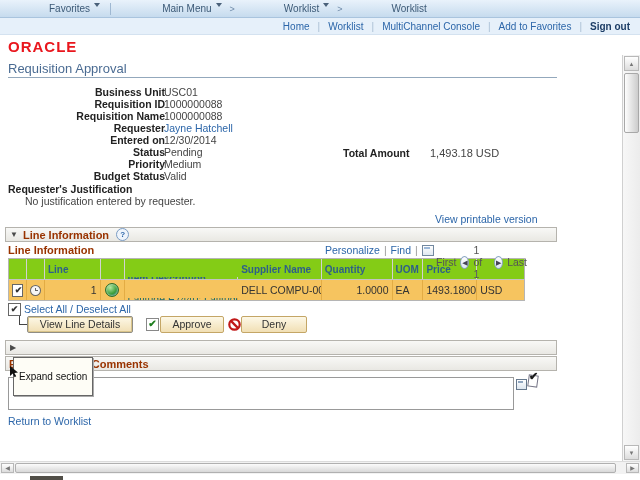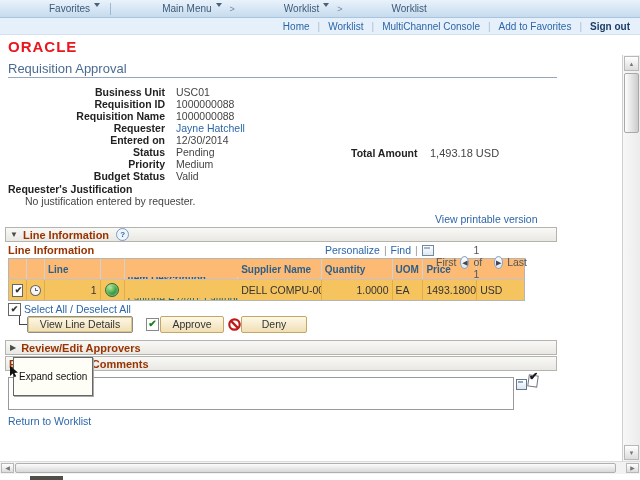--- a/index.html
+++ b/index.html
@@ -25,24 +25,24 @@
 
   .logorow{position:absolute;left:0;top:35px;width:640px;height:20px;background:#fff;}
   .brand{position:absolute;left:8px;top:3px;color:#e9161d;font-weight:bold;font-size:15px;letter-spacing:1px;}
 
   
   .pagetitle{position:absolute;left:8px;top:61px;font-size:13px;color:#4a6b92;}
   .titlerule{position:absolute;left:8px;top:77px;width:549px;height:1px;background:#93a8bc;}
 
   .frow{position:absolute;left:0;height:12px;}
   .flabel{position:absolute;left:5px;width:160px;text-align:right;font-weight:bold;color:#222;font-size:10.5px;}
-  .fvalue{position:absolute;left:176px;color:#444;font-size:10.5px;white-space:nowrap;}
+  .fvalue{position:absolute;left:164px;color:#444;font-size:10.5px;white-space:nowrap;}
   .link{color:#2c66a9;cursor:pointer;}
 
-  .totlabel{position:absolute;left:343px;top:147px;font-weight:bold;color:#222;font-size:10.5px;margin-left:8px;}
+  .totlabel{position:absolute;left:343px;top:147px;font-weight:bold;color:#222;font-size:10.5px;}
   .totvalue{position:absolute;left:430px;top:147px;width:88px;text-align:left;font-size:11px;color:#444;}
 
   .justlabel{position:absolute;left:8px;top:183px;font-weight:bold;color:#222;font-size:10.5px;}
   .justtext{position:absolute;left:25px;top:195px;color:#444;font-size:10.5px;}
   .printable{position:absolute;left:435px;top:213px;font-size:10.5px;}
 
   
   .secbar{position:absolute;left:5px;width:552px;height:15px;box-sizing:border-box;
           background:linear-gradient(#f8f8f6,#e9e8e3);border:1px solid #b5b3ad;
           display:flex;align-items:center;padding-left:4px;}
@@ -57,21 +57,21 @@
   .grid-title{position:absolute;left:0;top:0;color:#993300;font-weight:bold;font-size:11px;}
   .grid-tools{position:absolute;left:317px;top:0;font-size:10.5px;color:#888;display:flex;align-items:center;}
   .grid-tools .tpipe{margin:0 4px;color:#999;}
   .dlicon{display:inline-block;width:10px;height:9px;border:1px solid #72889f;background:linear-gradient(#fff,#dfe8f0);position:relative;cursor:pointer;}
   .dlicon::after{content:"";position:absolute;left:1px;top:1px;width:6px;height:2px;background:#9db8d8;}
   .grid-pager{position:absolute;left:428px;top:0;font-size:10.5px;color:#555;display:flex;align-items:center;gap:4px;}
   .pagerbtn{display:inline-block;width:11px;height:11px;border:1px solid #8aa5c5;border-radius:50%;
             background:linear-gradient(#fff,#dce6f0);color:#445;font-size:7px;line-height:11px;text-align:center;cursor:pointer;}
 
   .g-row{display:flex;box-sizing:border-box;border-left:1px solid #b5b5b5;border-right:1px solid #b5b5b5;}
-  .g-head{height:22px;background:#fdba74;border-top:1px solid #b5b5b5;border-bottom:1px solid #c3c3c3;}
+  .g-head{height:22px;background:#84cc16;border-top:1px solid #b5b5b5;border-bottom:1px solid #c3c3c3;}
   .g-data{height:21px;background:#f6c45f;border-bottom:1px solid #b5b5b5;}
   .gc{box-sizing:border-box;border-right:1px solid #d2d2d2;display:flex;align-items:center;padding:0 3px;overflow:hidden;white-space:nowrap;}
   .g-data .gc{border-right:1px solid #e3ac44;}
   .gc:last-child{border-right:none;}
   .c1{width:18px;justify-content:center;}
   .c2{width:18px;justify-content:center;}
   .c3{width:56px;}
   .c4{width:24px;justify-content:center;}
   .c5{width:114px;margin-top:18px;}
   .c6{width:84px;}
@@ -300,21 +300,20 @@
   <span class="denyicon">
     <svg width="13" height="13">
         <circle cx="6.5" cy="6.5" r="5.2" fill="#fff" stroke="#c01818" stroke-width="2.2"></circle>
         <line x1="2.9" y1="2.9" x2="10.1" y2="10.1" stroke="#c01818" stroke-width="2.2"></line>
       </svg>
   </span>
   <span class="psbtn deny">Deny</span>
 
   <div class="secbar bar2">
     <span class="secarrow">▶</span>
-    <span class="sectitle">Review/Edit Approvers</span>
   </div>
   <div class="secbar bar3">
     <span class="sectitle">Enter Approver Comments</span>
   </div>
   <span class="tooltip">Expand section</span>
   <span class="cursor">
     <svg width="10" height="12">
         <path d="M1,0 L1,10 L3.8,7.6 L5.6,11.2 L7.2,10.3 L5.4,6.9 L9,6.6 Z" fill="#111"></path>
       </svg>
   </span>

